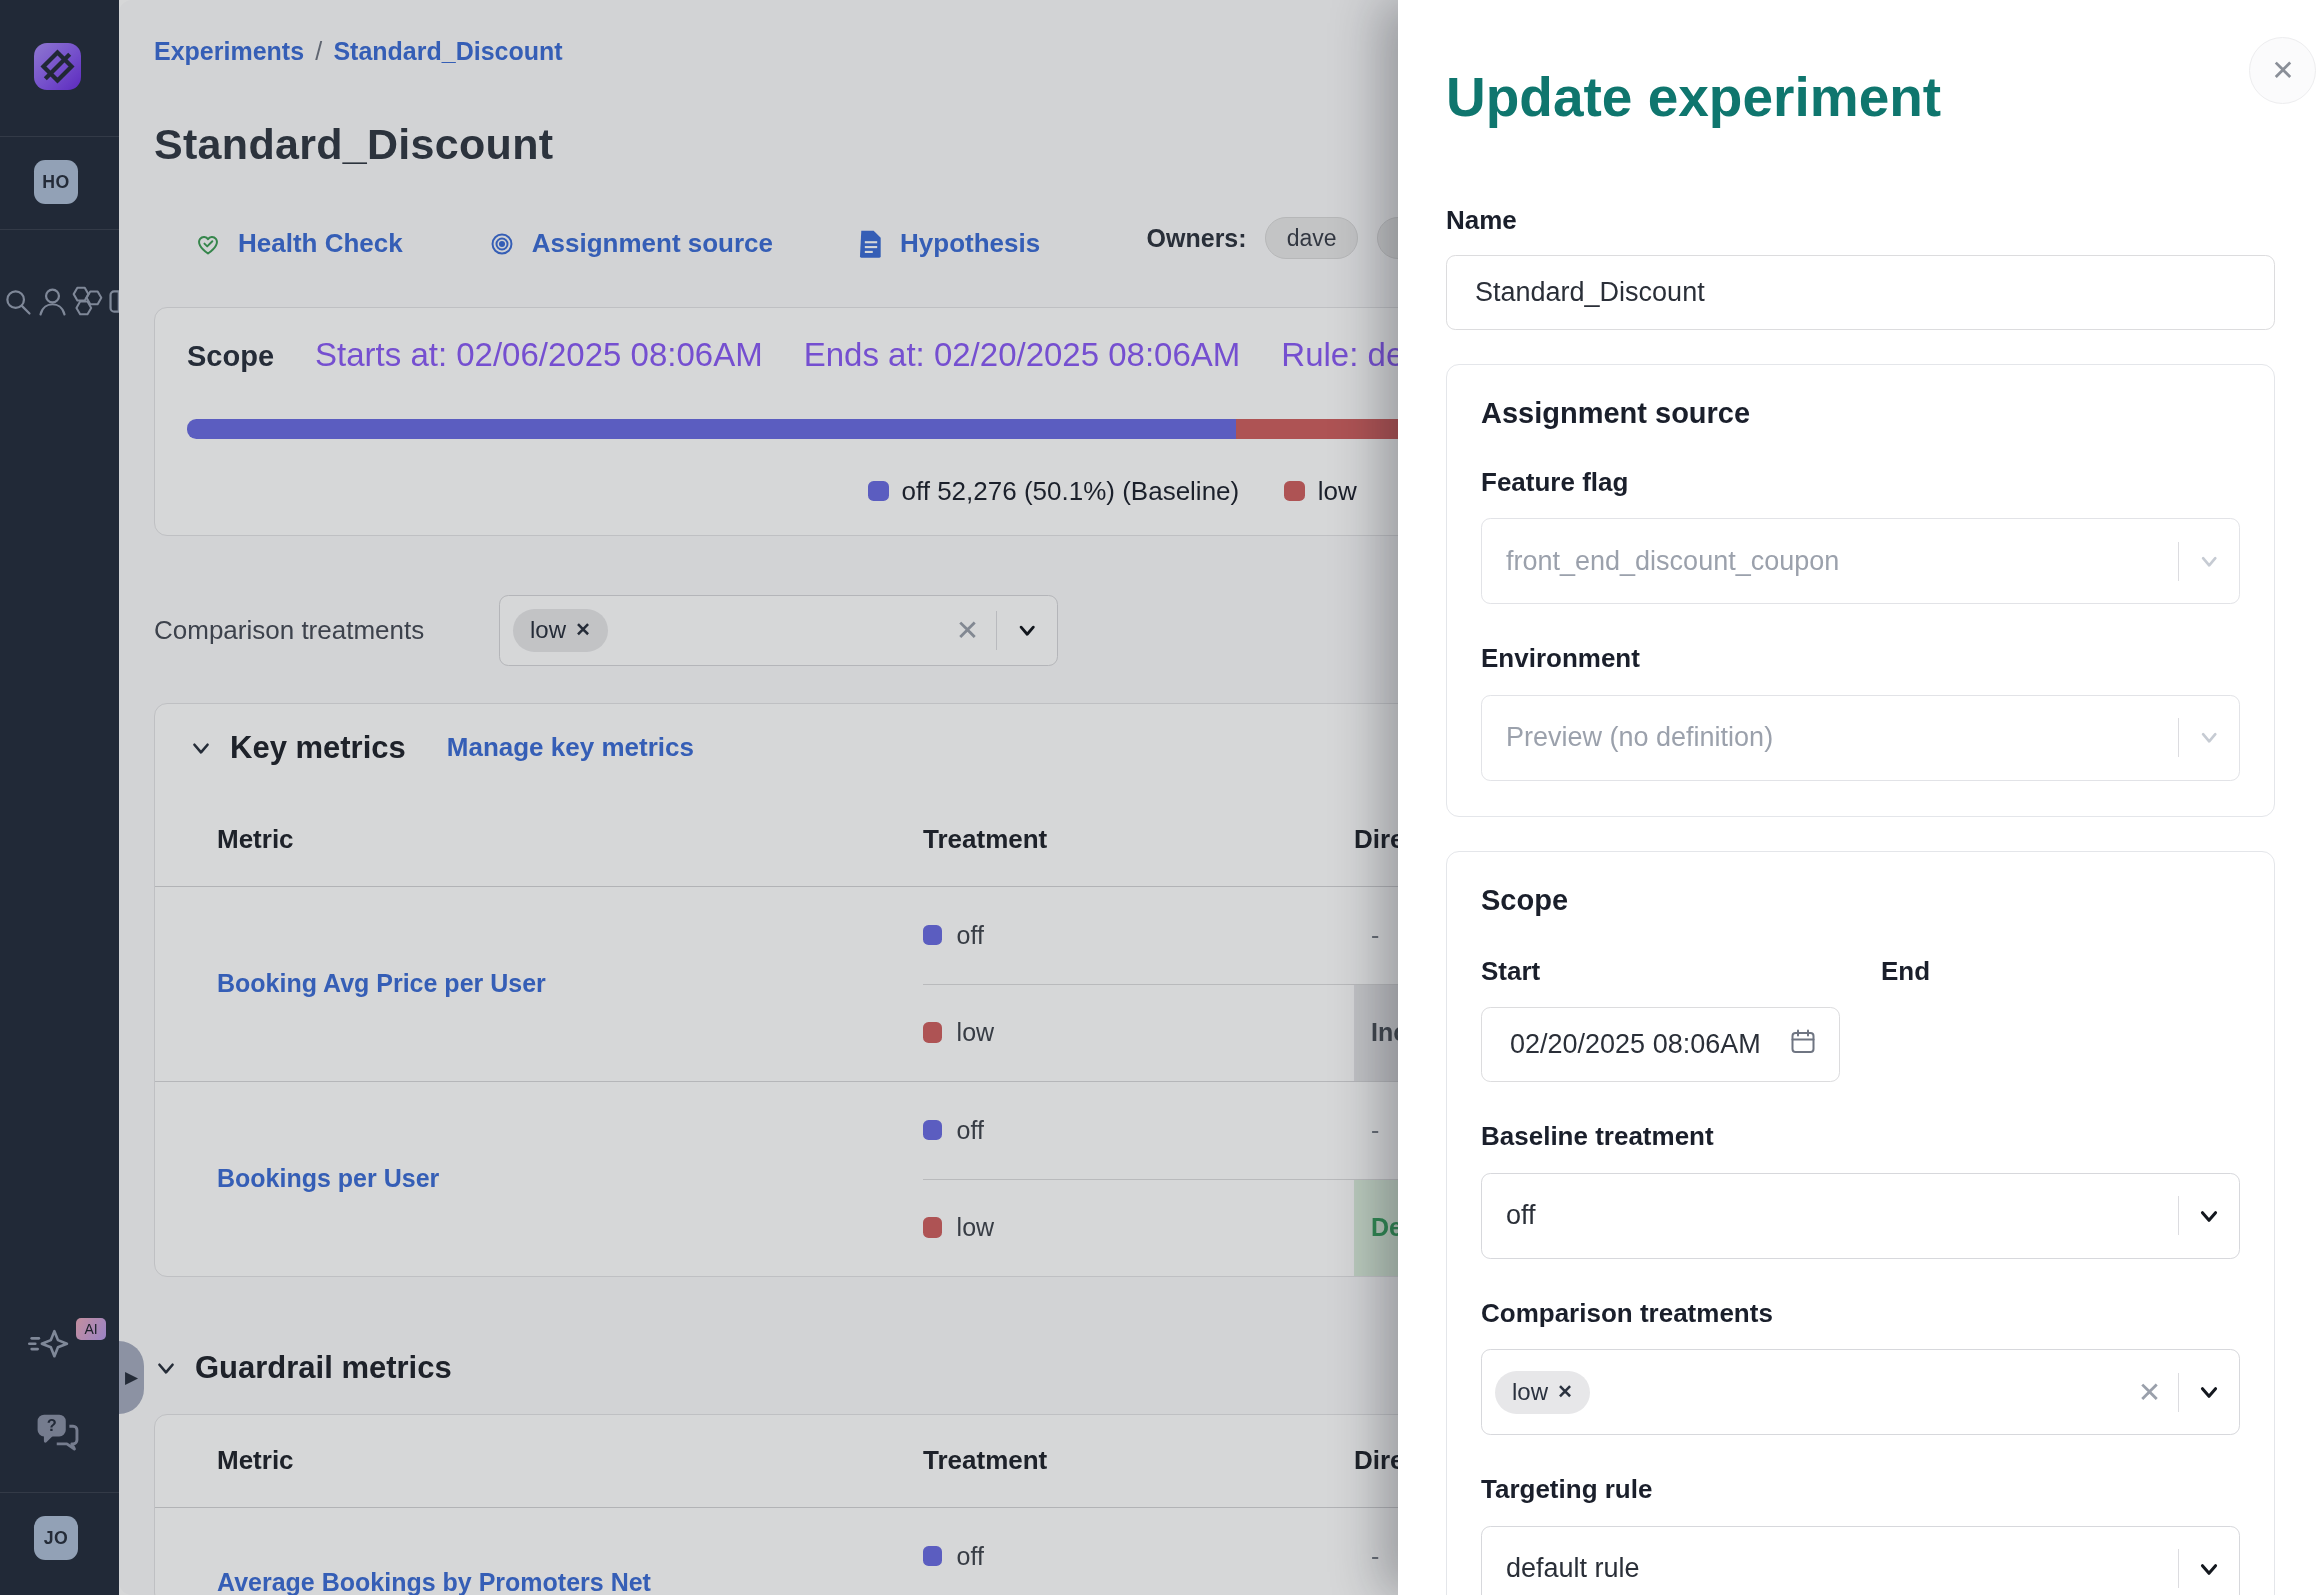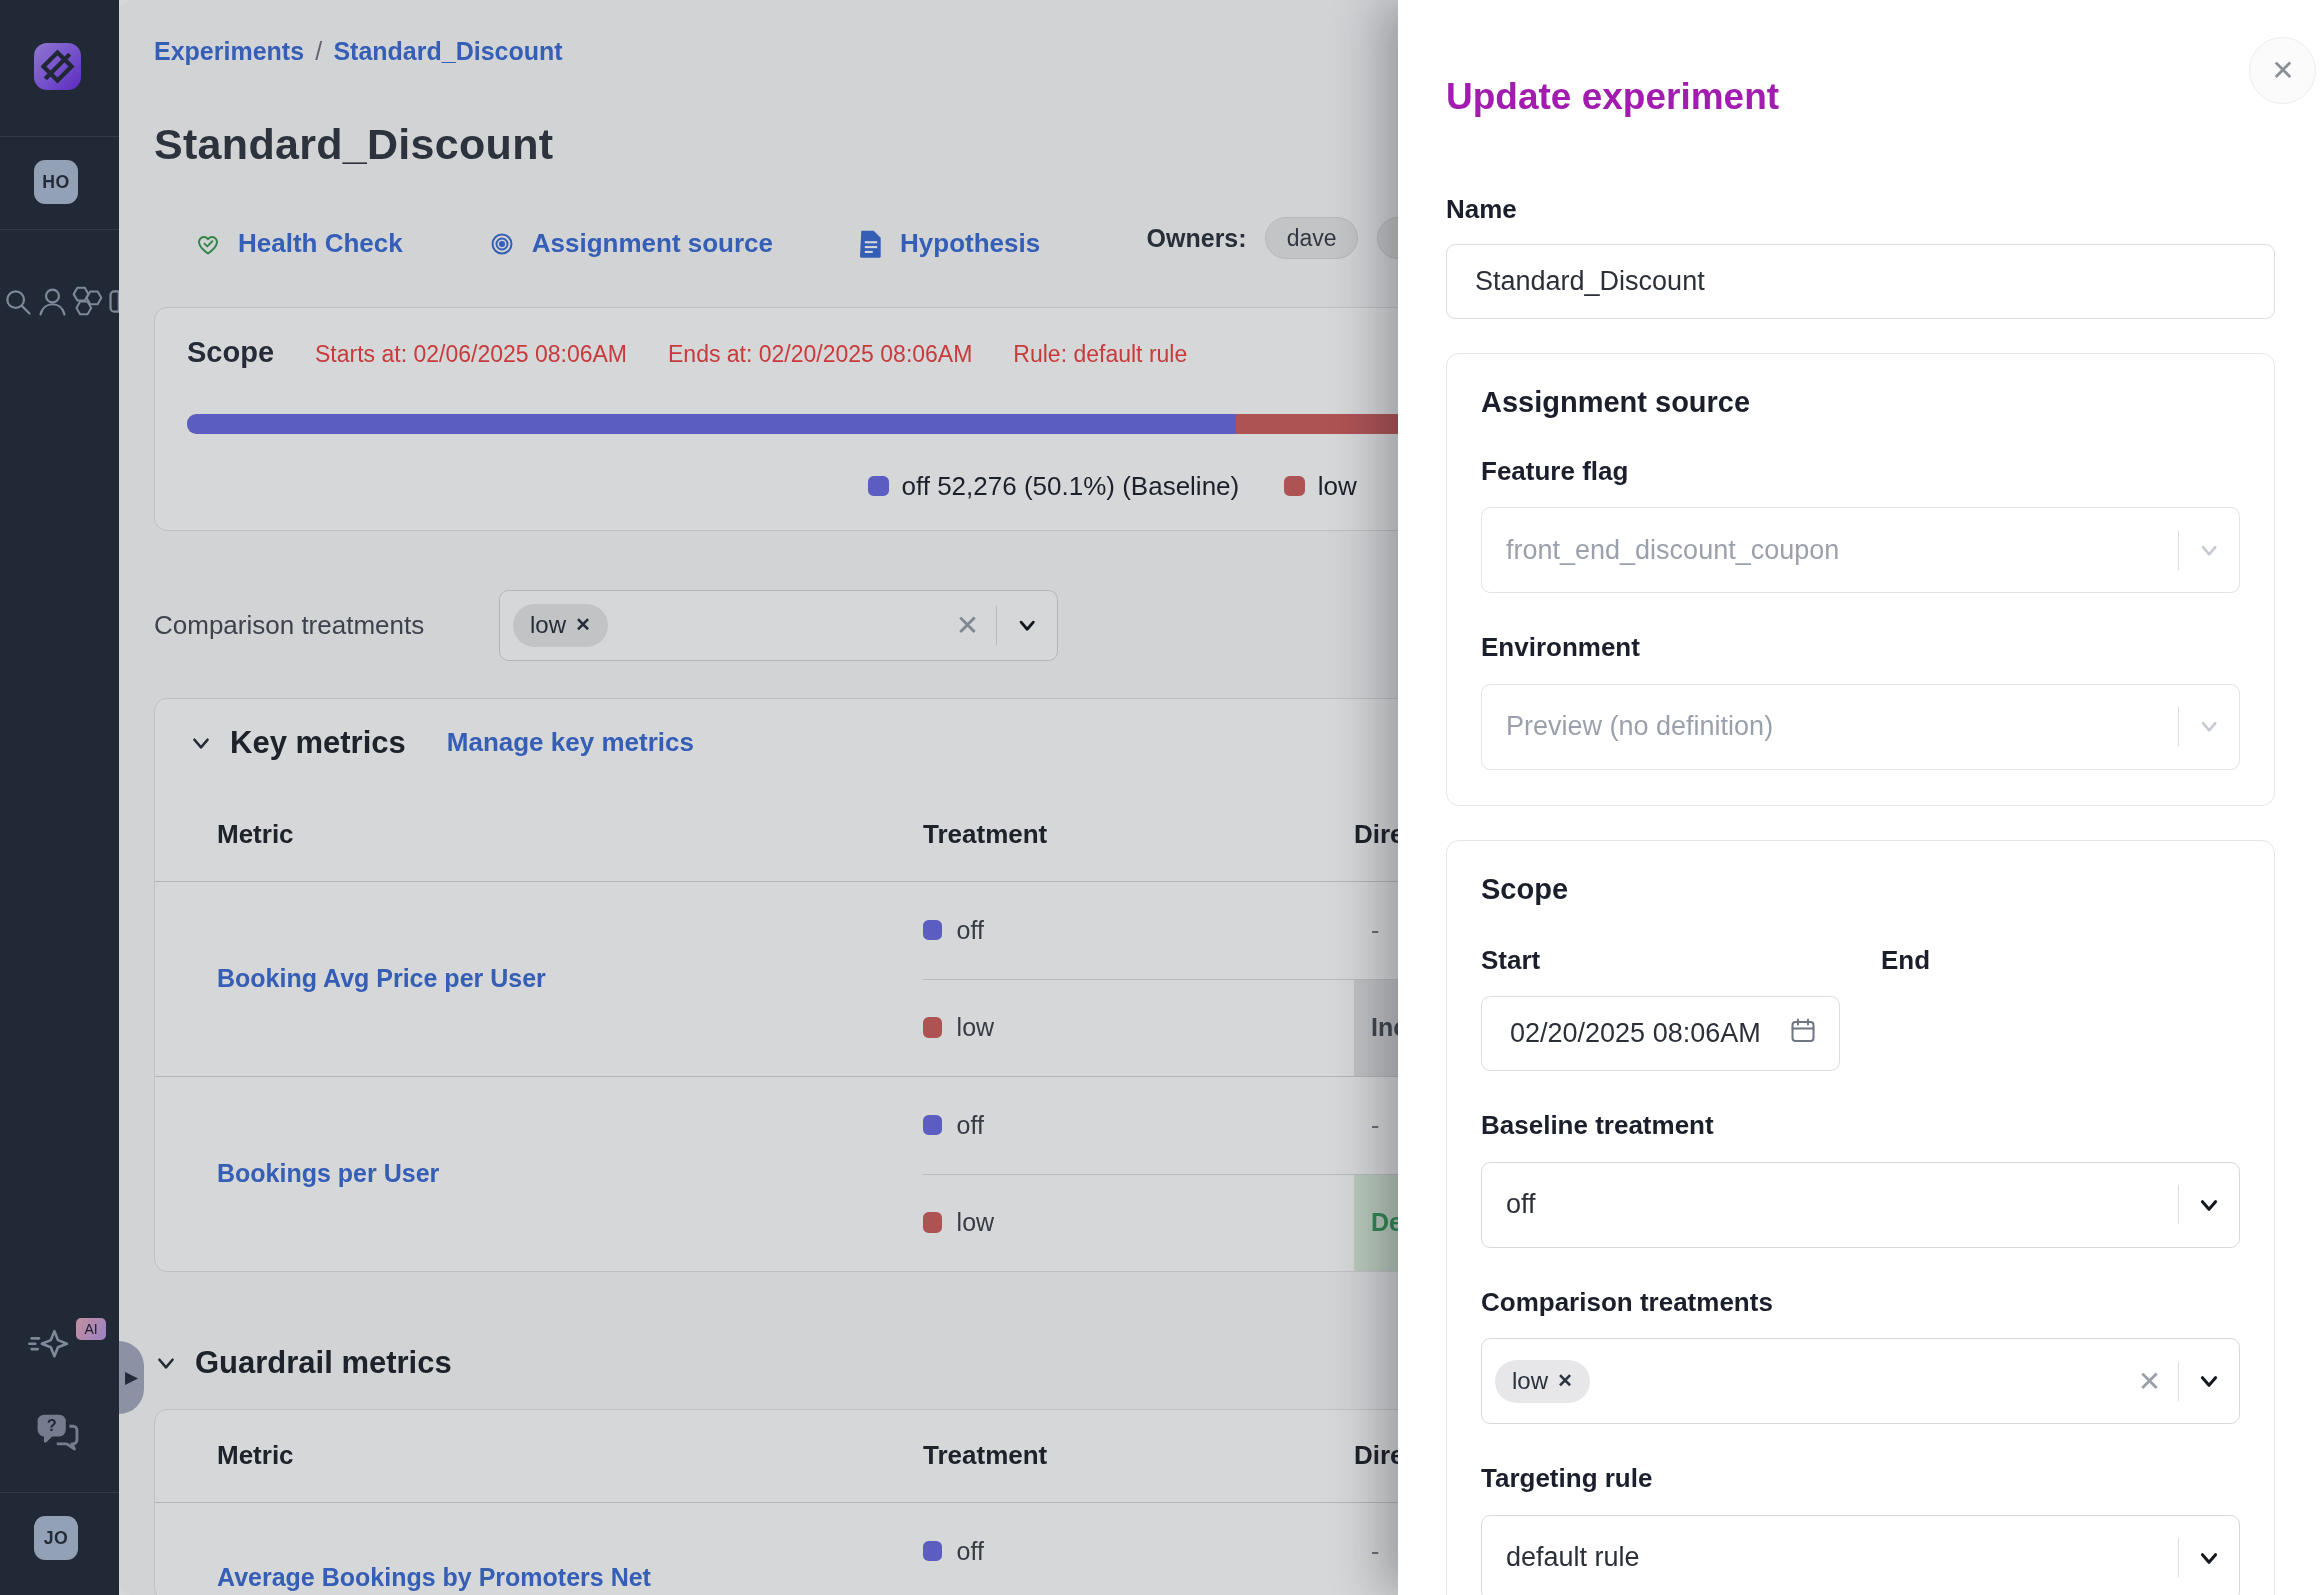--- a/index.html
+++ b/index.html
@@ -45,21 +45,21 @@
   .meta-link { display:flex; align-items:center; gap:15px; font-size:26px; font-weight:600; color:#3e6ed6; }
   .owners { display:flex; align-items:center; gap:18.6px; margin-left:22.4px; }
   .owners-label { font-size:25px; font-weight:bold; color:#2f3540; }
   .pill { background:#e9e9e9; border:0.9px solid #d9d9d9; border-radius:931px;
     padding:6.5px 20.5px; font-size:23px; color:#3a3f4a; }
 
   .card { background:#fff; border:0.9px solid #e4e4e6; border-radius:13px; width:1771px; }
   .scope-card { margin-top:48px; padding:28px 32px; }
   .scope-row1 { display:flex; align-items:baseline; gap:41px; }
   .scope-title { font-size:29px; font-weight:bold; color:#2b323f; }
-  .scope-meta { font-size:23px; color:#ef4444; }
+  .scope-meta { font-size:33px; color:#8b5cf6; }
   .bar { margin-top:45px; height:19.6px; border-radius:9.3px; overflow:hidden; display:flex; }
   .bar-seg { height:100%; }
   .legend { margin-top:37px; margin-left:681px; display:flex; align-items:center; gap:45px;
     font-size:26px; color:#1f2430; }
   .legend-item { display:flex; align-items:center; gap:13px; }
   .swatch { width:20.5px; height:20.5px; border-radius:5.6px; flex:0 0 auto; }
   .legend-bold { font-weight:normal; }
 
   .cmp-row { margin-top:59px; display:flex; align-items:center; }
   .cmp-label { font-size:26px; color:#474c57; width:289px; }
@@ -104,21 +104,21 @@
   
   .scrim { position:absolute; left:0; top:0; width:1398px; height:1595px;
     background:rgba(12,15,22,0.17); z-index:40; }
 
   
   .panel { position:absolute; right:0; top:0; width:924px; height:1595px; background:#fff;
     z-index:50; box-shadow:-17px 0 47px rgba(16,20,30,0.30); padding:65px 47px 0 48px; }
   .panel-close { position:absolute; top:37px; right:5.6px; width:67px; height:67px; border-radius:50%;
     background:#fbfbfc; border:0.9px solid #ededef; display:flex; align-items:center;
     justify-content:center; color:#8a8f98; font-size:28px; }
-  .panel-title { font-size:37px; font-weight:bold; color:#a21caf;margin-top:11px; }
+  .panel-title { font-size:55px; font-weight:bold; color:#0f766e; }
   .fld-label { font-size:26px; font-weight:bold; color:#1a1f2b; }
   .mt-name { margin-top:76px; }
   .text-input { margin-top:18.6px; width:100%; height:75px; border:0.9px solid #dcdcde; border-radius:9.3px;
     font-size:27px; color:#2a2f38; padding:0 28px; font-family:"Liberation Sans", sans-serif;
     background:#fff; outline:none; }
   .pcard { margin-top:34px; border:0.9px solid #e4e6ea; border-radius:13px; padding:32px 34px 35px 34px; }
   .pcard-title { font-size:29px; font-weight:bold; color:#1a1f2b; }
   .lbl { margin-top:39px; }
   .lbl-tight { margin-top:37px; }
   .pselect { margin-top:20.5px; height:86px; display:flex; align-items:center;

